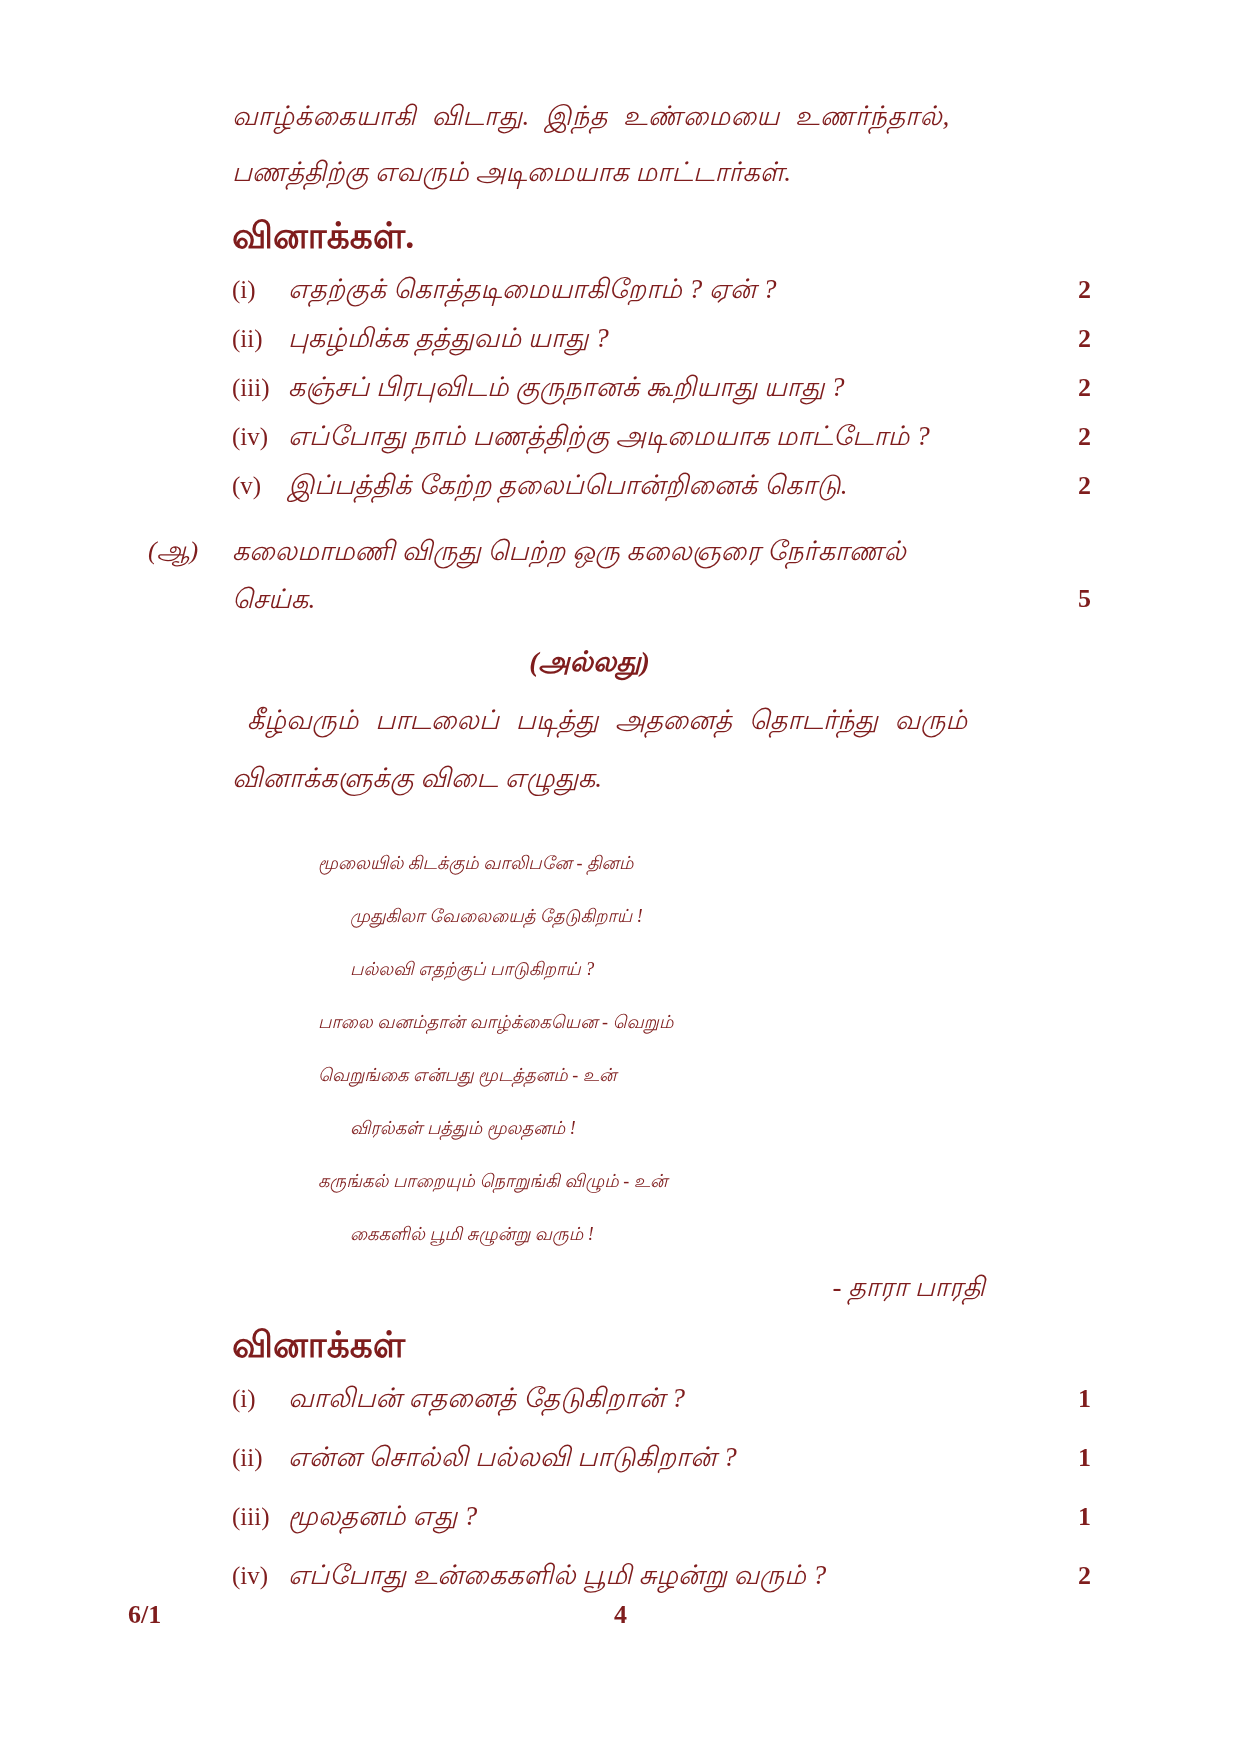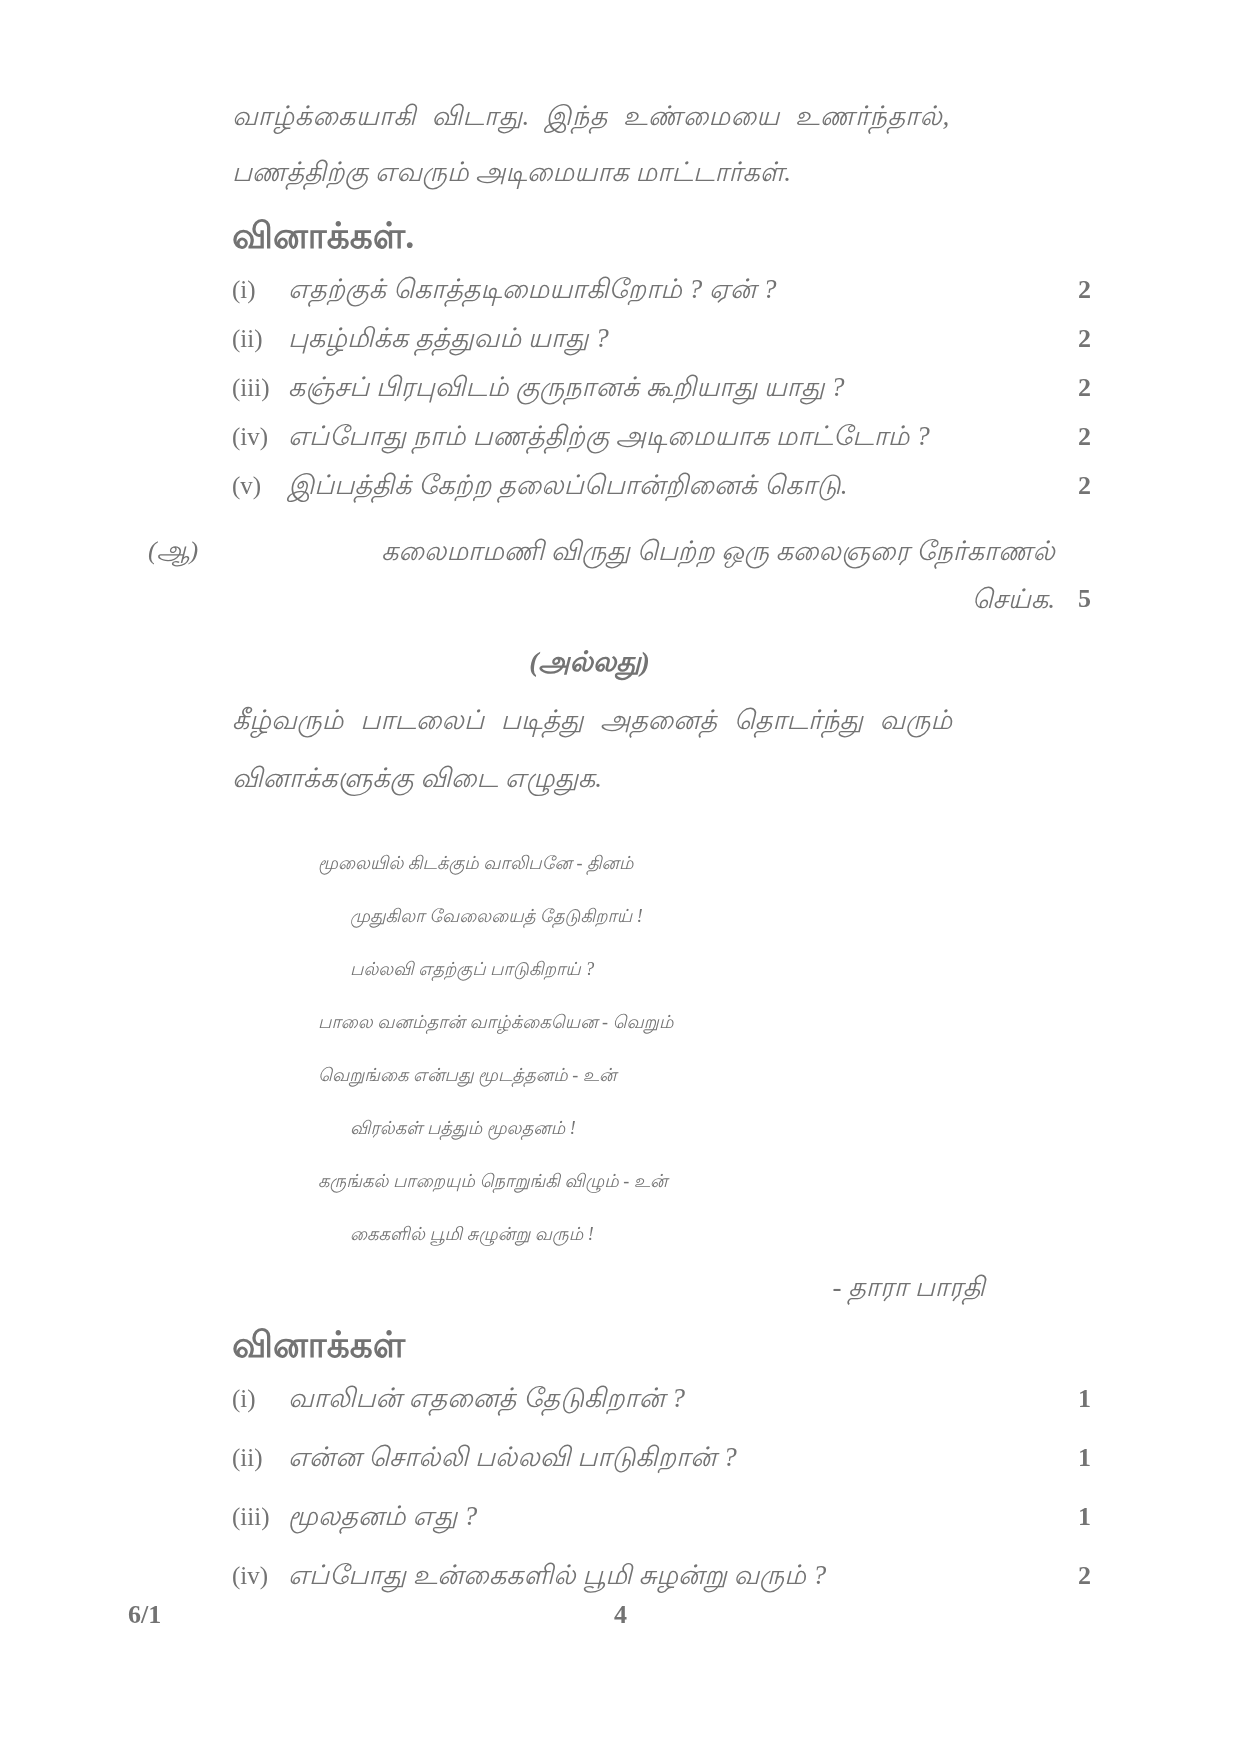--- a/index.html
+++ b/index.html
@@ -1,21 +1,21 @@
 <!DOCTYPE html>
 <html><head>
 <meta charset="utf-8">
 <style>
   html,body { margin:0; padding:0; background:#e8e8e8; }
   .page {
     position:relative;
     width:1241px; height:1755px;
     margin:0 auto;
     background:#ffffff;
-    color:#737373;
+    color:#7f1d1d;
     font-family:"Liberation Serif", serif;
     overflow:hidden;
   }
   .content {
     position:absolute; inset:0;
     padding:88px 150px 0 148px;
     box-sizing:border-box;
   }
   .tamil { font-style:italic; }
 
@@ -41,37 +41,37 @@
   .qmarks {
     width:36px; flex:0 0 36px; text-align:right;
     font-weight:bold; font-style:normal; font-size:26px;
   }
 
   .section-aa {
     display:flex; margin-top:26px;
     font-size:27px; line-height:48px;
   }
   .aa-label { width:84px; flex:0 0 84px; font-size:26px; }
-  .aa-text { flex:1 1 auto;text-align:right; }
+  .aa-text { flex:1 1 auto; }
   .aa-text .line { display:block; }
   .aa-marks {
     width:36px; flex:0 0 36px; text-align:right;
     font-weight:bold; font-style:normal; font-size:26px;
     align-self:flex-end; line-height:48px;
   }
 
   .or-label {
     margin-top:23px; text-align:center;
     font-size:28px; font-weight:bold;
     padding-right:60px;
   }
 
   .instruction { margin-left:84px; margin-top:10px; font-size:27px; line-height:58px; }
   .instruction .line { white-space:nowrap; }
-  .instruction .line:first-child { word-spacing:10px; }
+  .instruction .line:first-child { word-spacing:10px;margin-left:15px; }
 
   .poem { margin-top:30px; font-size:18px; }
   .poem-line { margin-left:170px; line-height:53px; white-space:nowrap; }
   .poem-line.indent { margin-left:202px; }
 
   .attribution {
     margin-top:4px; text-align:right; padding-right:106px;
     font-size:27px; line-height:44px;
   }
 

